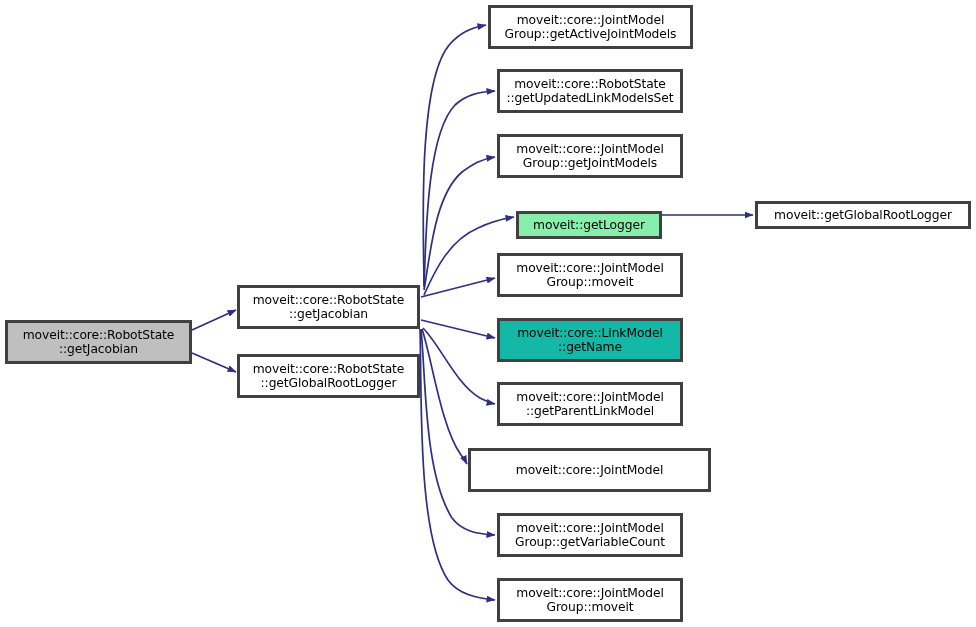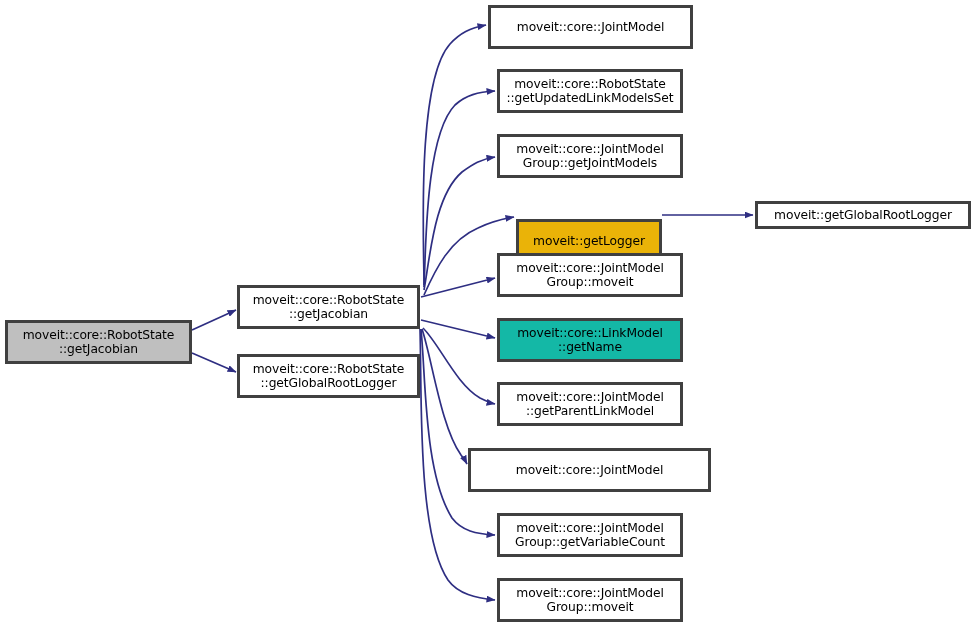--- a/index.html
+++ b/index.html
@@ -62,38 +62,39 @@
   <div class="node" style="left: 237px; top: 354px; width: 183px; height: 44px; background: rgb(255, 255, 255); border-color: rgb(64, 64, 64); color: rgb(0, 0, 0);">
     <div>
         <span class="lbl">moveit::core::RobotState</span>
         <span class="lbl">::getGlobalRootLogger</span>
       </div>
   </div>
 
   <div class="node" style="left: 488px; top: 5px; width: 205px; height: 44px; background: rgb(255, 255, 255); border-color: rgb(64, 64, 64); color: rgb(0, 0, 0);">
     <div>
         <span class="lbl">moveit::core::JointModel</span>
+        <span class="lbl">Group::getActiveJointModels</span>
       </div>
   </div>
 
   <div class="node" style="left: 497px; top: 69px; width: 186px; height: 44px; background: rgb(255, 255, 255); border-color: rgb(64, 64, 64); color: rgb(0, 0, 0);">
     <div>
         <span class="lbl">moveit::core::RobotState</span>
         <span class="lbl">::getUpdatedLinkModelsSet</span>
       </div>
   </div>
 
   <div class="node" style="left: 497px; top: 134px; width: 186px; height: 44px; background: rgb(255, 255, 255); border-color: rgb(64, 64, 64); color: rgb(0, 0, 0);">
     <div>
         <span class="lbl">moveit::core::JointModel</span>
         <span class="lbl">Group::getJointModels</span>
       </div>
   </div>
 
-  <div class="node" style="left: 516px; top: 219px; width: 146px; height: 44px; background: #eab308; border-color: rgb(64, 64, 64); color: rgb(0, 0, 0);">
+  <div class="node" style="left: 516px; top: 211px; width: 146px; height: 28px; background: #86efac; border-color: rgb(64, 64, 64); color: rgb(0, 0, 0);">
     <div>
         <span class="lbl">moveit::getLogger</span>
       </div>
   </div>
 
   <div class="node" style="left: 497px; top: 253px; width: 186px; height: 44px; background: rgb(255, 255, 255); border-color: rgb(64, 64, 64); color: rgb(0, 0, 0);">
     <div>
         <span class="lbl">moveit::core::JointModel</span>
         <span class="lbl">Group::moveit</span>
       </div>

